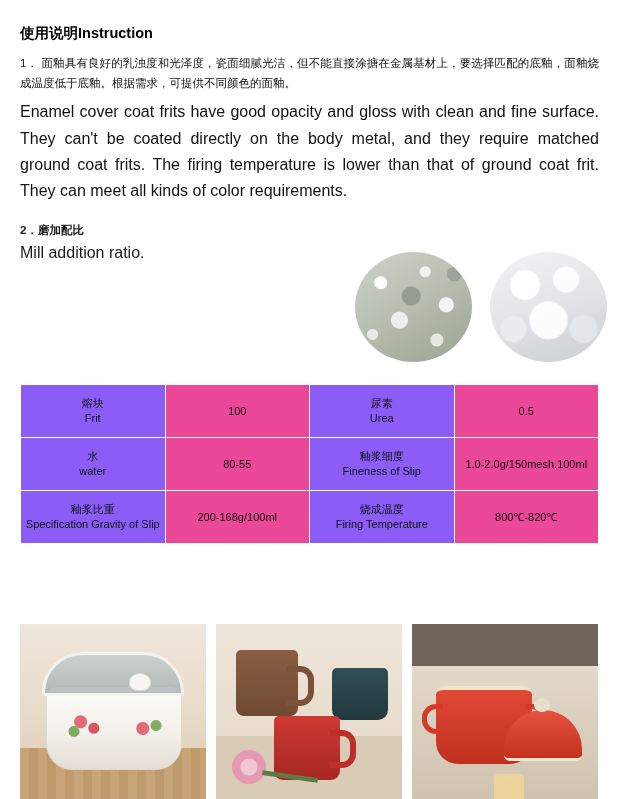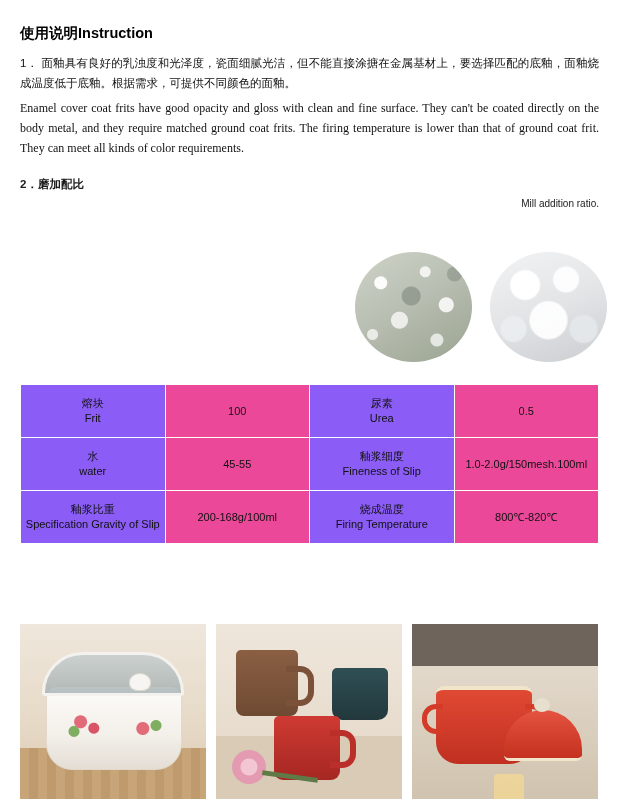--- a/index.html
+++ b/index.html
@@ -43,36 +43,34 @@
     margin-top: 24px;
   }
   .para-cn {
     font-size: 11.5px;
     line-height: 1.75;
     margin-top: 10px;
     text-align: justify;
     color: #111;
   }
   .para-en {
-    font-size: 12px;
+    font-size: 16px;
     line-height: 1.65;
     margin-top: 6px;
     text-align: justify;
     color: #111;
-    font-family: Liberation Serif, serif;
   }
   .sub-head {
     font-size: 11.5px;
     font-weight: bold;
     margin-top: 18px;
   }
   .sub-head-en {
-    font-size: 10px;
+    font-size: 16px;
     margin-top: 6px;
-    text-align: right;
   }
   .photos-round {
     position: absolute;
     left: 355px;
     top: 228px;
     display: flex;
     gap: 18px;
   }
   .round-photo {
     width: 117px;
@@ -274,21 +272,21 @@
         <span class="cn">尿素</span>
         <span class="en">Urea</span>
       </td>
       <td class="alt">0.5</td>
     </tr>
     <tr>
       <td>
         <span class="cn">水</span>
         <span class="en">water</span>
       </td>
-      <td class="alt">45-55</td>
+      <td class="alt">80-55</td>
       <td>
         <span class="cn">釉浆细度</span>
         <span class="en">Fineness of Slip</span>
       </td>
       <td class="alt">1.0-2.0g/150mesh.100ml</td>
     </tr>
     <tr>
       <td>
         <span class="cn">釉浆比重</span>
         <span class="en">Specification Gravity of Slip</span>

